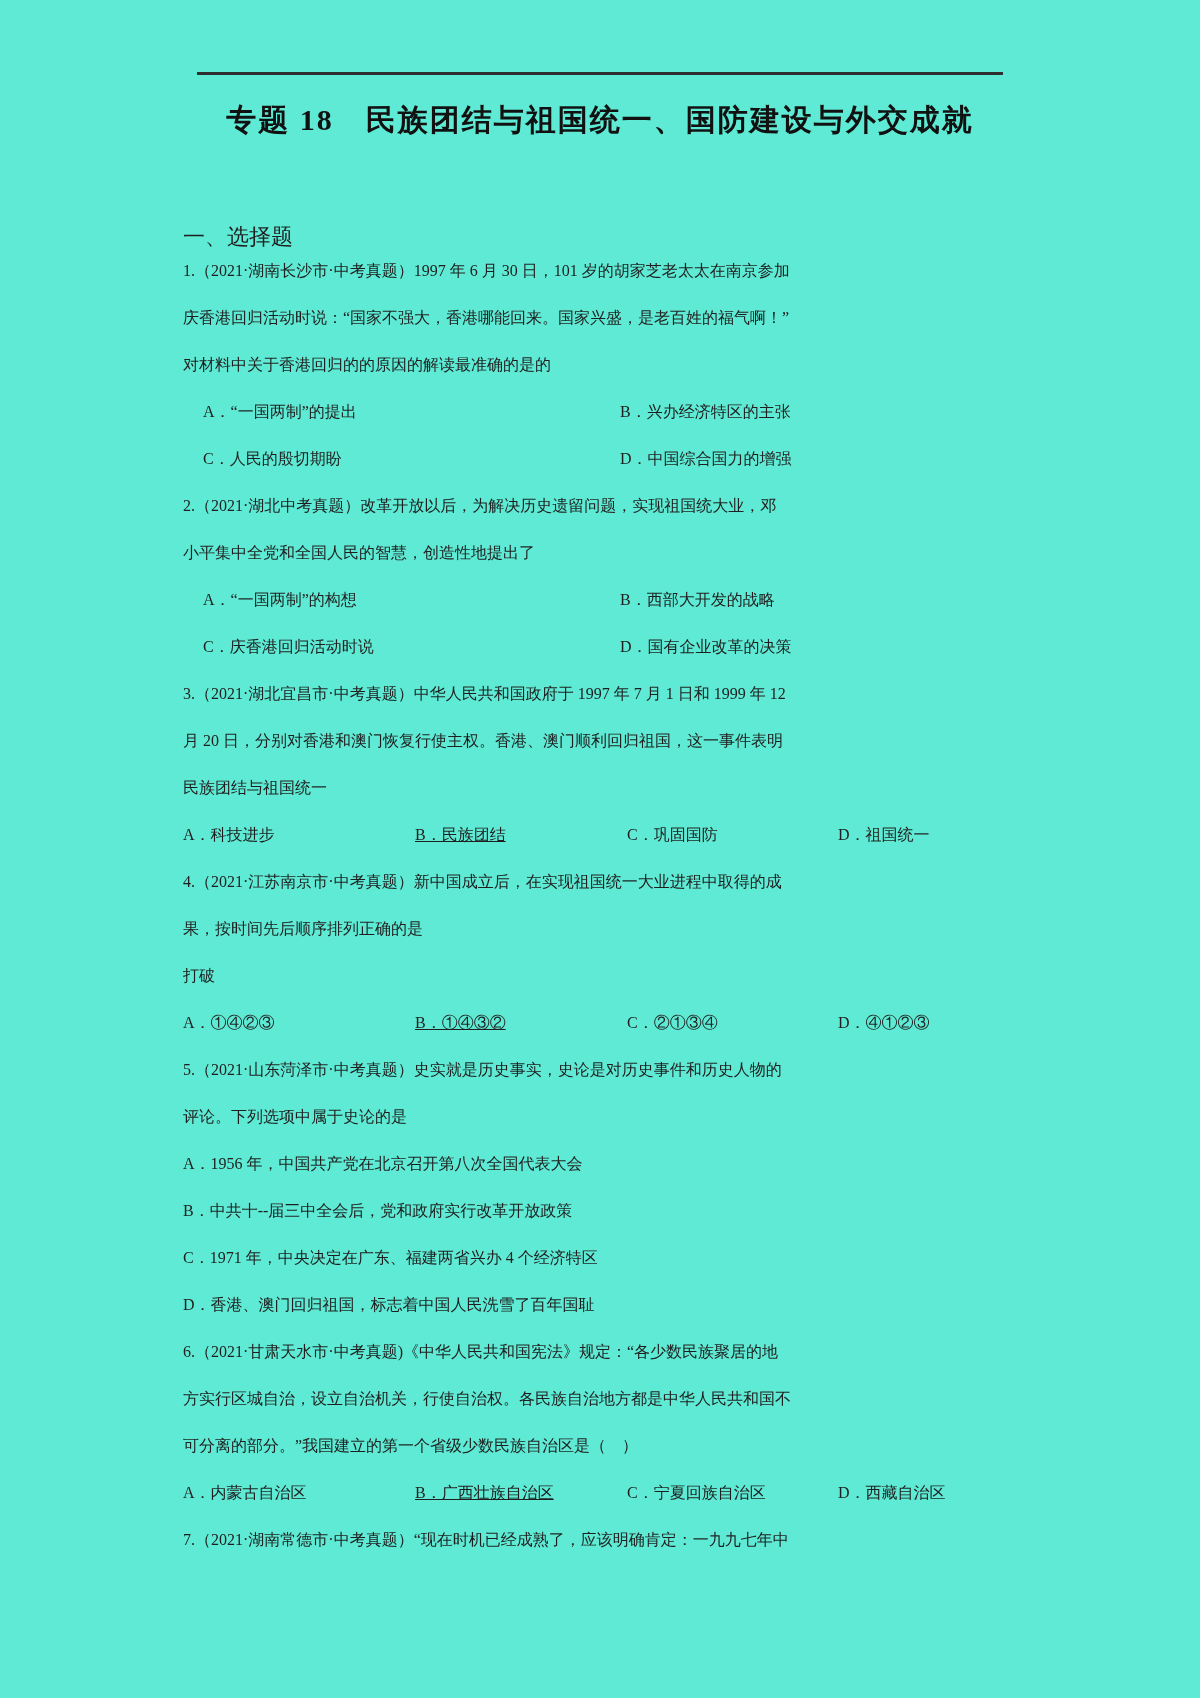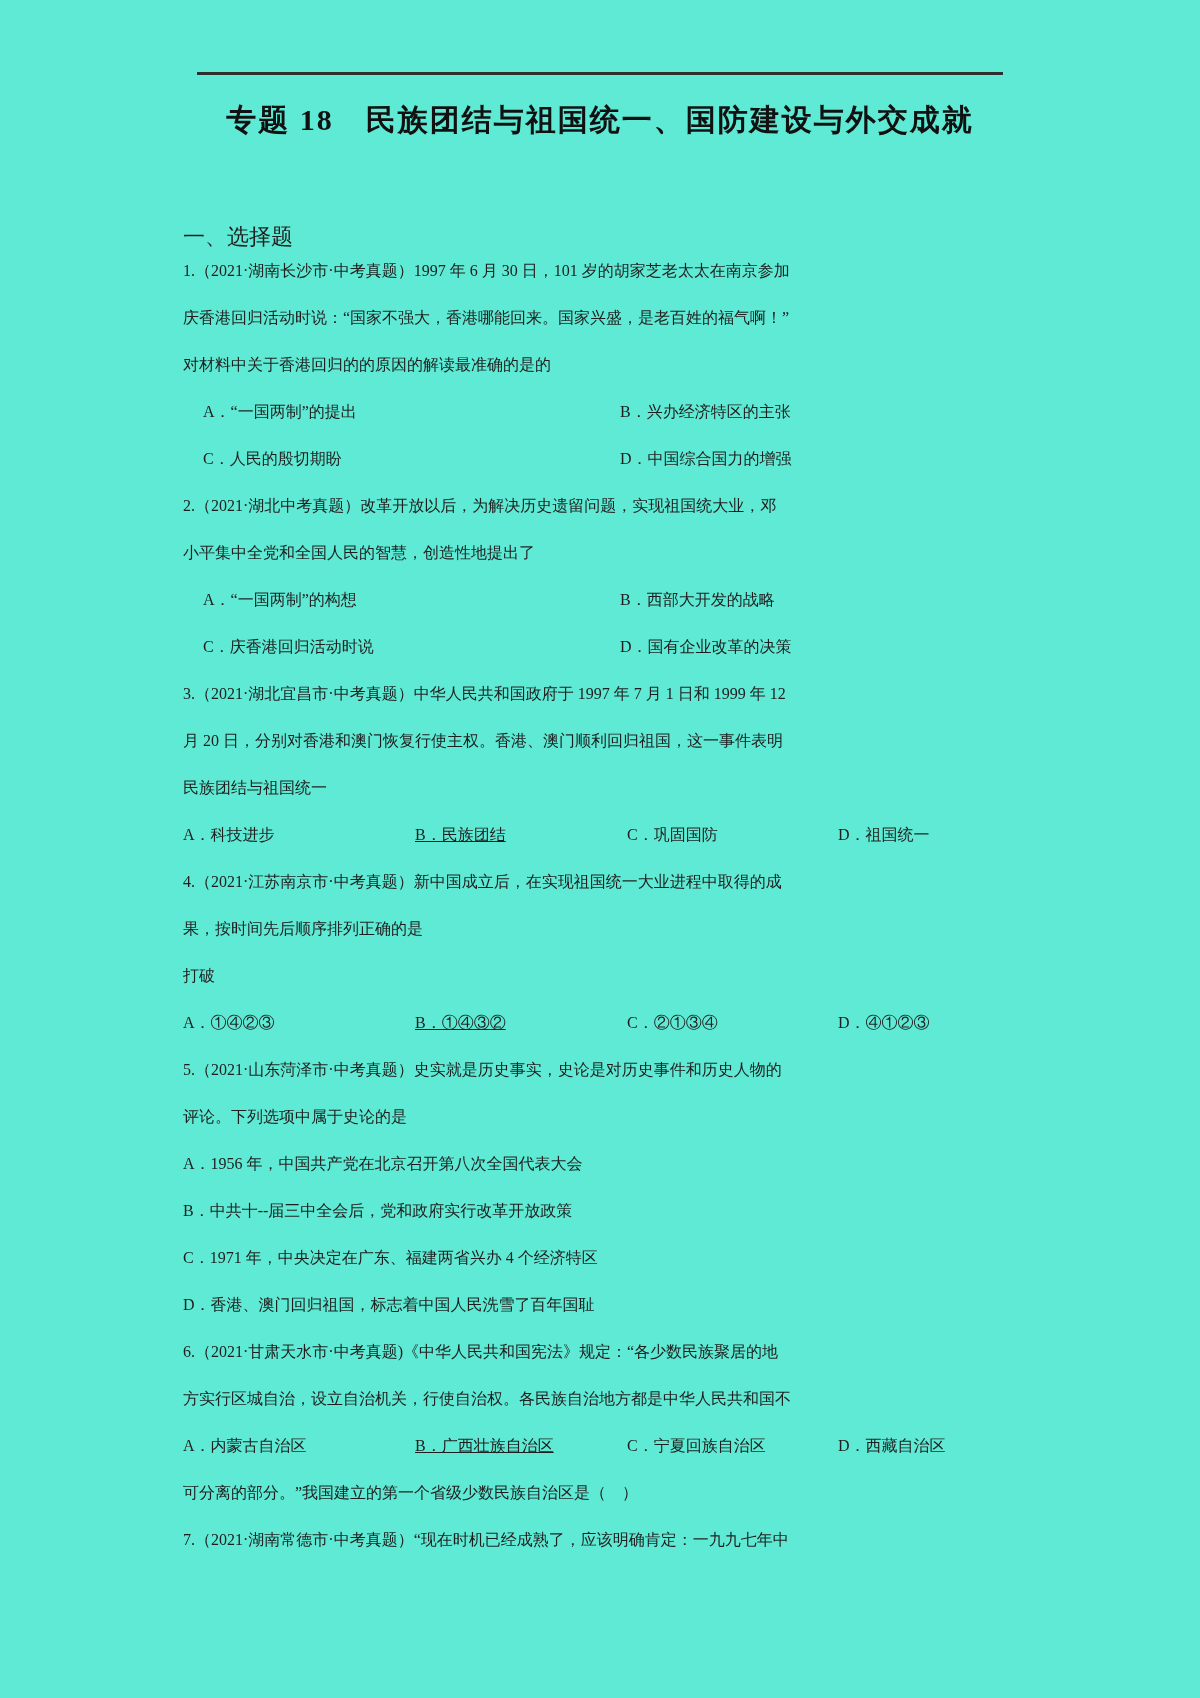--- a/index.html
+++ b/index.html
@@ -120,24 +120,24 @@
 
     <div class="line">5.（2021·山东菏泽市·中考真题）史实就是历史事实，史论是对历史事件和历史人物的</div>
     <div class="line">评论。下列选项中属于史论的是</div>
     <div class="line">A．1956 年，中国共产党在北京召开第八次全国代表大会</div>
     <div class="line">B．中共十--届三中全会后，党和政府实行改革开放政策</div>
     <div class="line">C．1971 年，中央决定在广东、福建两省兴办 4 个经济特区</div>
     <div class="line">D．香港、澳门回归祖国，标志着中国人民洗雪了百年国耻</div>
 
     <div class="line">6.（2021·甘肃天水市·中考真题)《中华人民共和国宪法》规定：“各少数民族聚居的地</div>
     <div class="line">方实行区城自治，设立自治机关，行使自治权。各民族自治地方都是中华人民共和国不</div>
+    <div class="line">可分离的部分。”我国建立的第一个省级少数民族自治区是（　）</div>
     <div class="line opts o4">
       <span class="a">A．内蒙古自治区</span>
       <span class="b">B．广西壮族自治区</span>
       <span class="c">C．宁夏回族自治区</span>
       <span class="d">D．西藏自治区</span>
     </div>
-    <div class="line">可分离的部分。”我国建立的第一个省级少数民族自治区是（　）</div>
 
     <div class="line">7.（2021·湖南常德市·中考真题）“现在时机已经成熟了，应该明确肯定：一九九七年中</div>
 
   </div>
 </div>
 
 </body></html>

